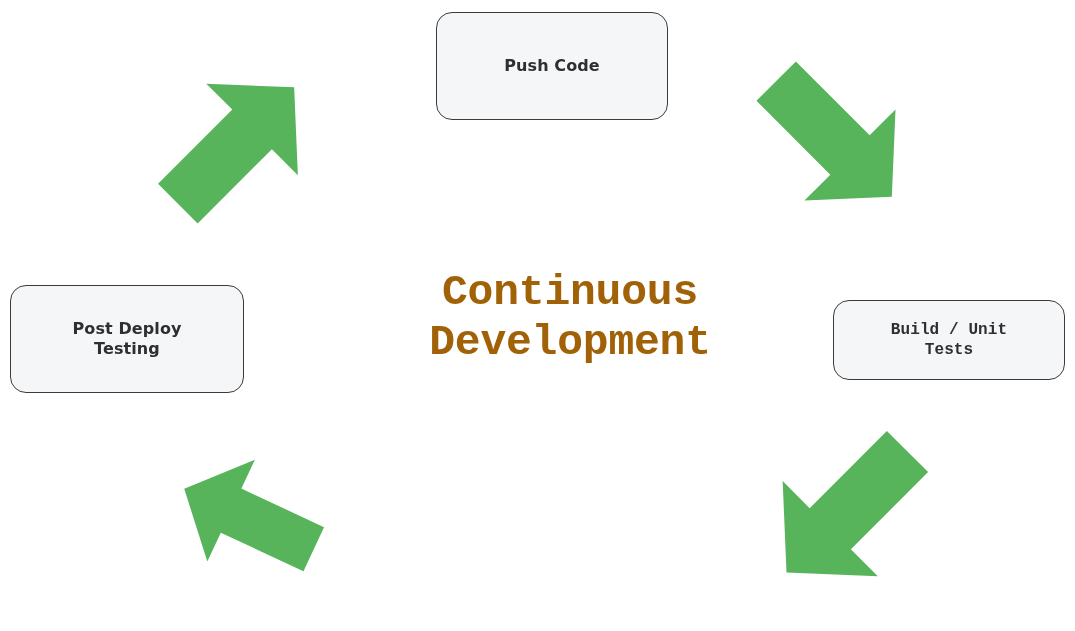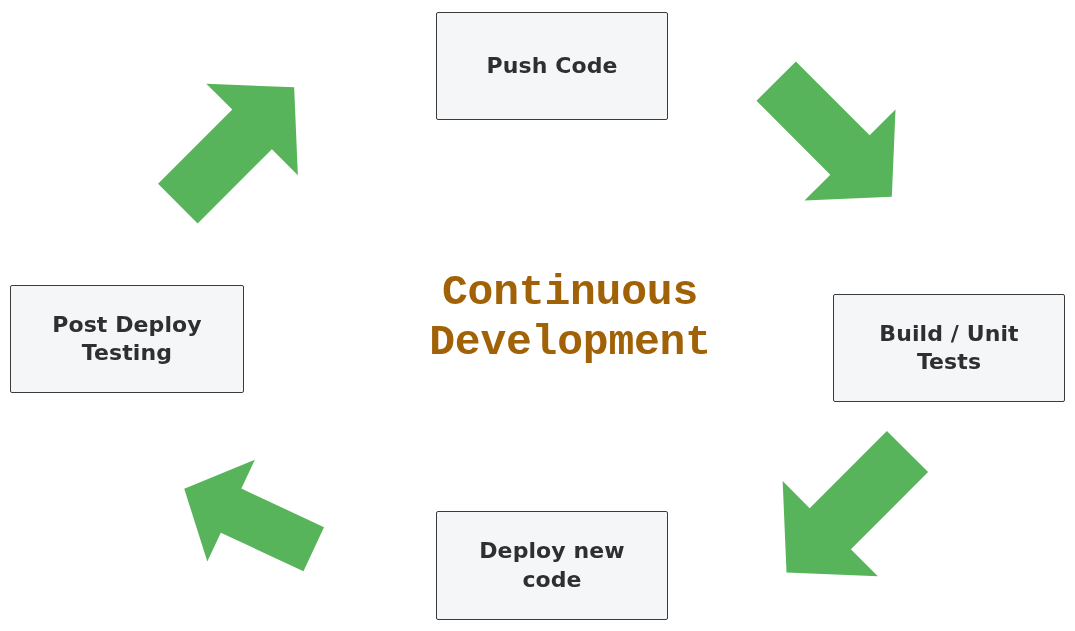--- a/index.html
+++ b/index.html
@@ -17,39 +17,39 @@
     background: #ffffff;
     overflow: hidden;
   }
 
   
   .node {
     position: absolute;
     box-sizing: border-box;
     background: #f5f6f8;
     border: 1.6px solid #3b3b3b;
-    border-radius: 2px;
+    border-radius: 16px;
     display: flex;
     align-items: center;
     justify-content: center;
     text-align: center;
     color: #2f2f2f;
     font-weight: bold;
-    font-size: 22px;
+    font-size: 16px;
     line-height: 1.28;
     letter-spacing: 0.1px;
     padding: 5px 10px;
   }
   .node-label {
     display: block;
     white-space: pre-line;
   }
 
   #node-push-code   { left: 436px; top: 12px;  width: 232px; height: 108px; }
-  #node-build-tests { left: 833px; top: 294px; width: 232px; height: 108px; }
+  #node-build-tests { left: 833px; top: 300px; width: 232px; height: 80px; font-family: Liberation Mono, monospace; }
   #node-deploy-code { left: 436px; top: 511px; width: 232px; height: 109px; }
   #node-post-deploy { left: 10px;  top: 285px; width: 234px; height: 108px; }
 
   
   #center-title {
     position: absolute;
     left: 300px;
     top: 268px;
     width: 540px;
     text-align: center;
@@ -83,24 +83,20 @@
 
   <div class="node" id="node-push-code" style="background: rgb(245, 246, 248); border-color: rgb(59, 59, 59); color: rgb(47, 47, 47);">
     <span class="node-label">Push Code</span>
   </div>
 
   <div class="node" id="node-build-tests" style="background: rgb(245, 246, 248); border-color: rgb(59, 59, 59); color: rgb(47, 47, 47);">
     <span class="node-label">Build / Unit
 Tests</span>
   </div>
 
-  <div class="node" id="node-deploy-code" style="background: rgb(245, 246, 248); border-color: rgb(59, 59, 59); color: rgb(47, 47, 47);">
-    <span class="node-label">Deploy new
-code</span>
-  </div>
 
   <div class="node" id="node-post-deploy" style="background: rgb(245, 246, 248); border-color: rgb(59, 59, 59); color: rgb(47, 47, 47); align-items: center;">
     <span class="node-label">Post Deploy
 Testing</span>
   </div>
 
   <div class="arrow" id="arrow-push-to-build">
     <svg viewBox="0 0 200 200" width="196" height="174" aria-hidden="true">
       <g transform="rotate(45 100 100)">
         <polygon class="arrow-shape" points="6,68 126,68 126,26 194,100 126,174 126,132 6,132" fill="#57b45a"></polygon>

